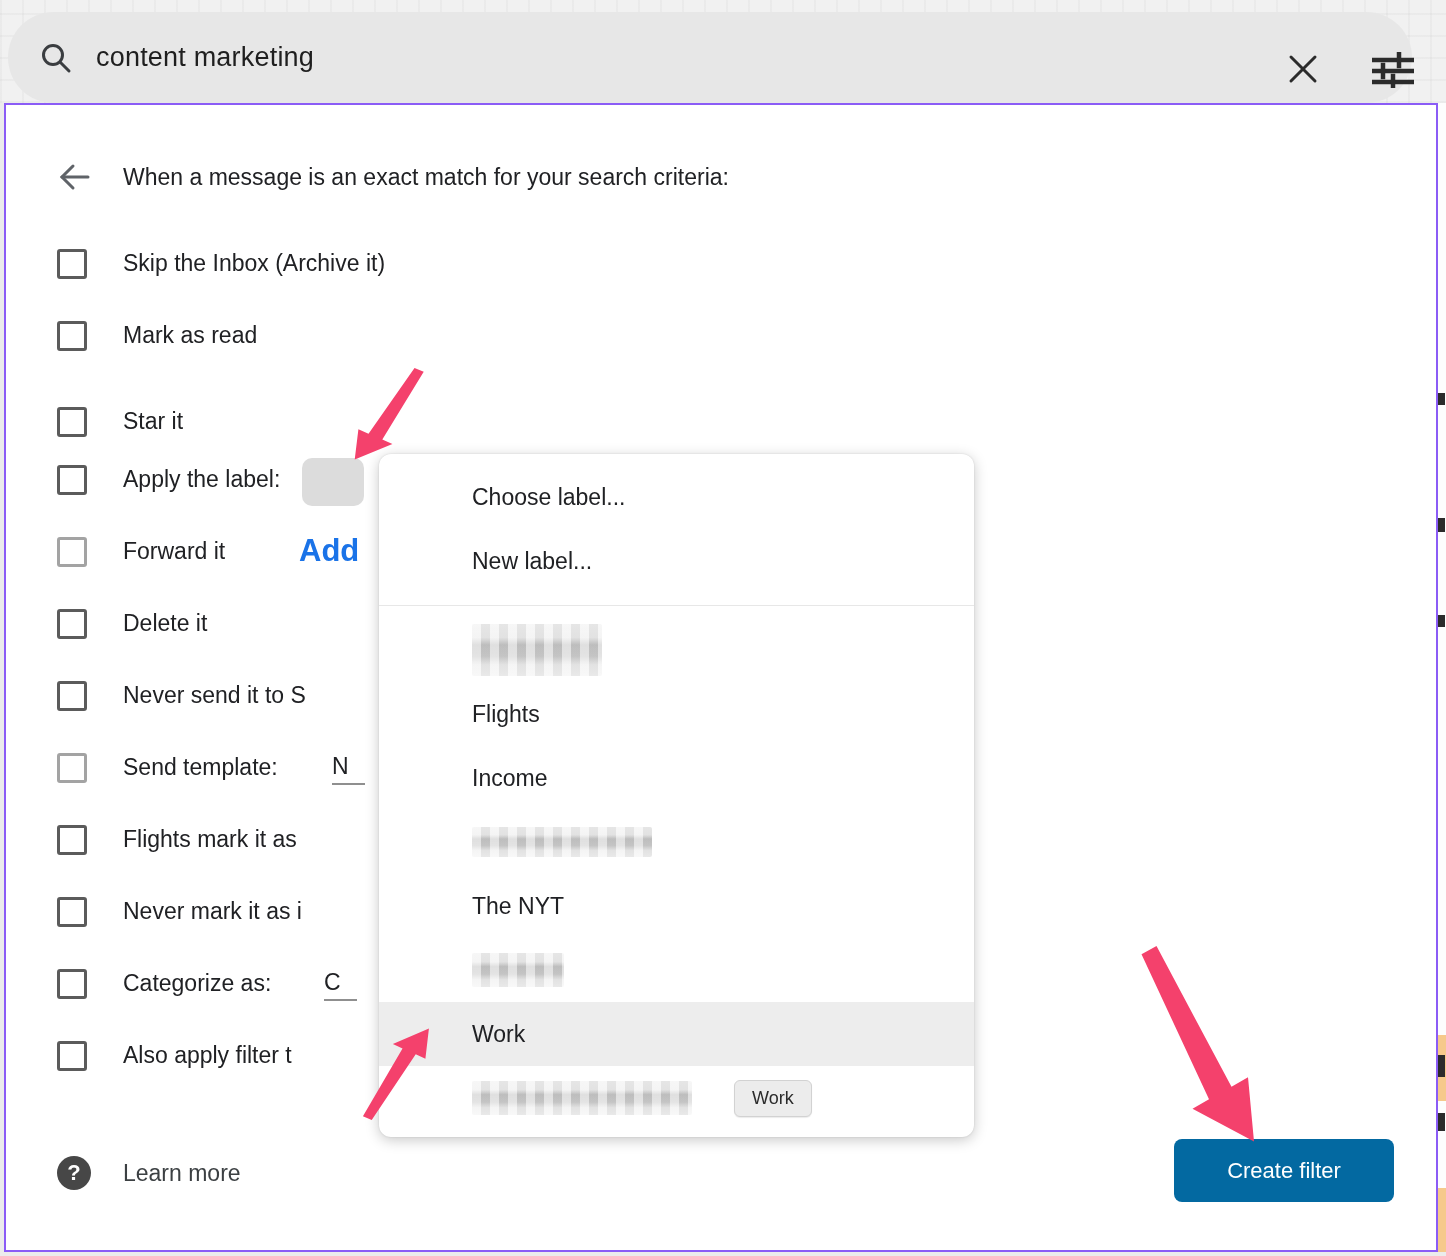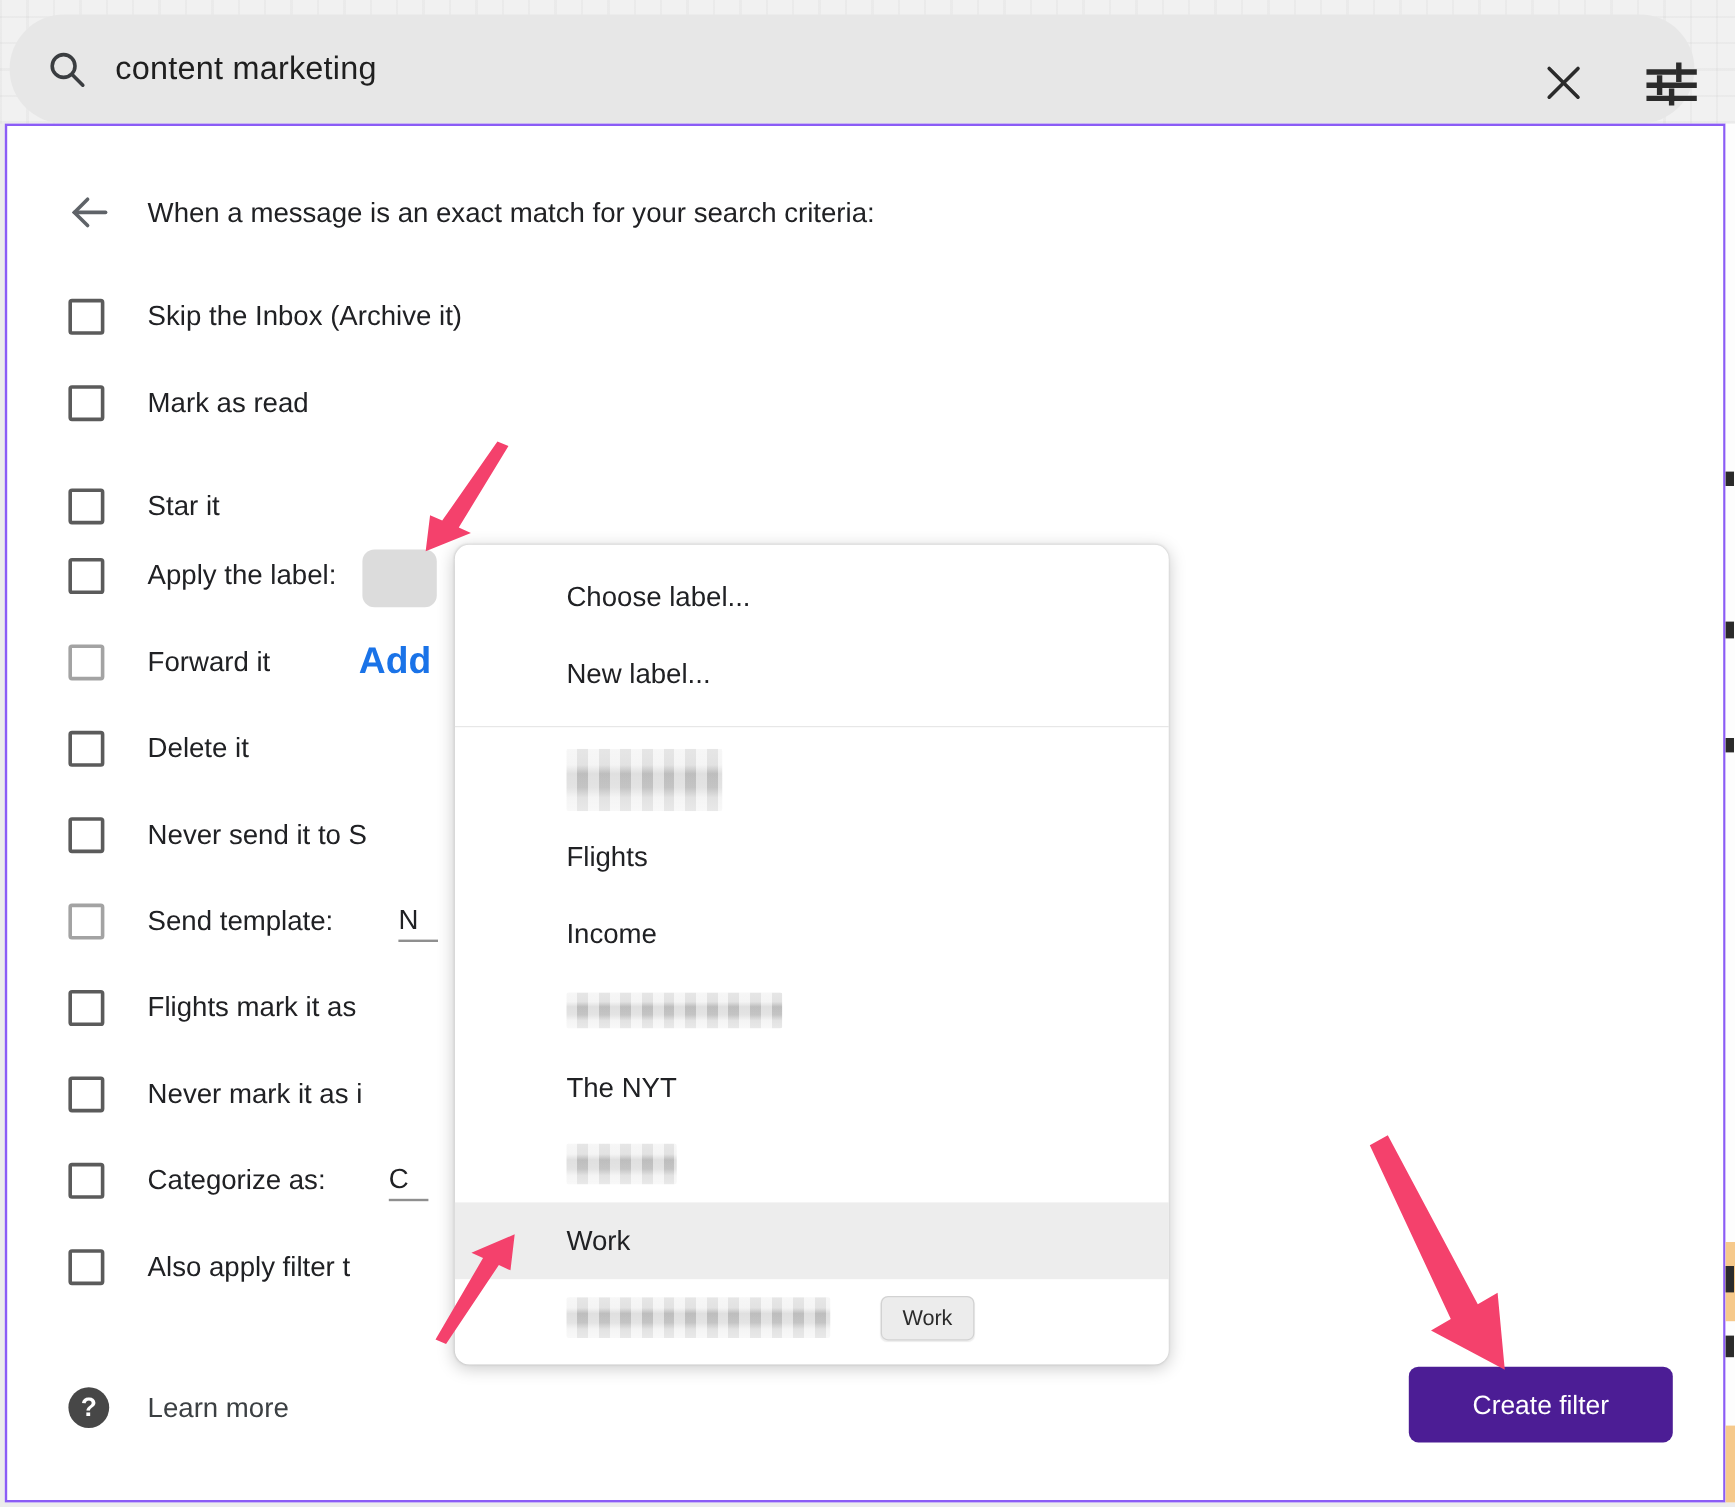--- a/index.html
+++ b/index.html
@@ -94,21 +94,21 @@
     position:absolute;left:51px;top:1051px;width:34px;height:34px;border-radius:50%;
     background:#474747;color:#fff;font-size:22px;font-weight:700;
     text-align:center;line-height:34px;cursor:pointer;
   }
   .learn-more{
     position:absolute;left:117px;top:1051px;height:34px;line-height:34px;
     font-size:23px;color:#3c4043;cursor:pointer;
   }
   .create-btn{
     position:absolute;left:1168px;top:1034px;width:220px;height:63px;
-    background:#4c1d95;border:none;border-radius:8px;color:#fff;
+    background:#0369a1;border:none;border-radius:8px;color:#fff;
     font-size:22px;font-weight:500;font-family:"Liberation Sans",sans-serif;
     cursor:pointer;z-index:12;
   }
 
   
   .sliver{position:absolute;left:1438px;top:103px;width:8px;height:1149px;background:#fdfdfd;}
   .sliver .frag{position:absolute;left:0;width:7px;background:#2b2b2b;}
   .sliver .hl{position:absolute;left:0;width:8px;background:#f6c98b;}
 
   

